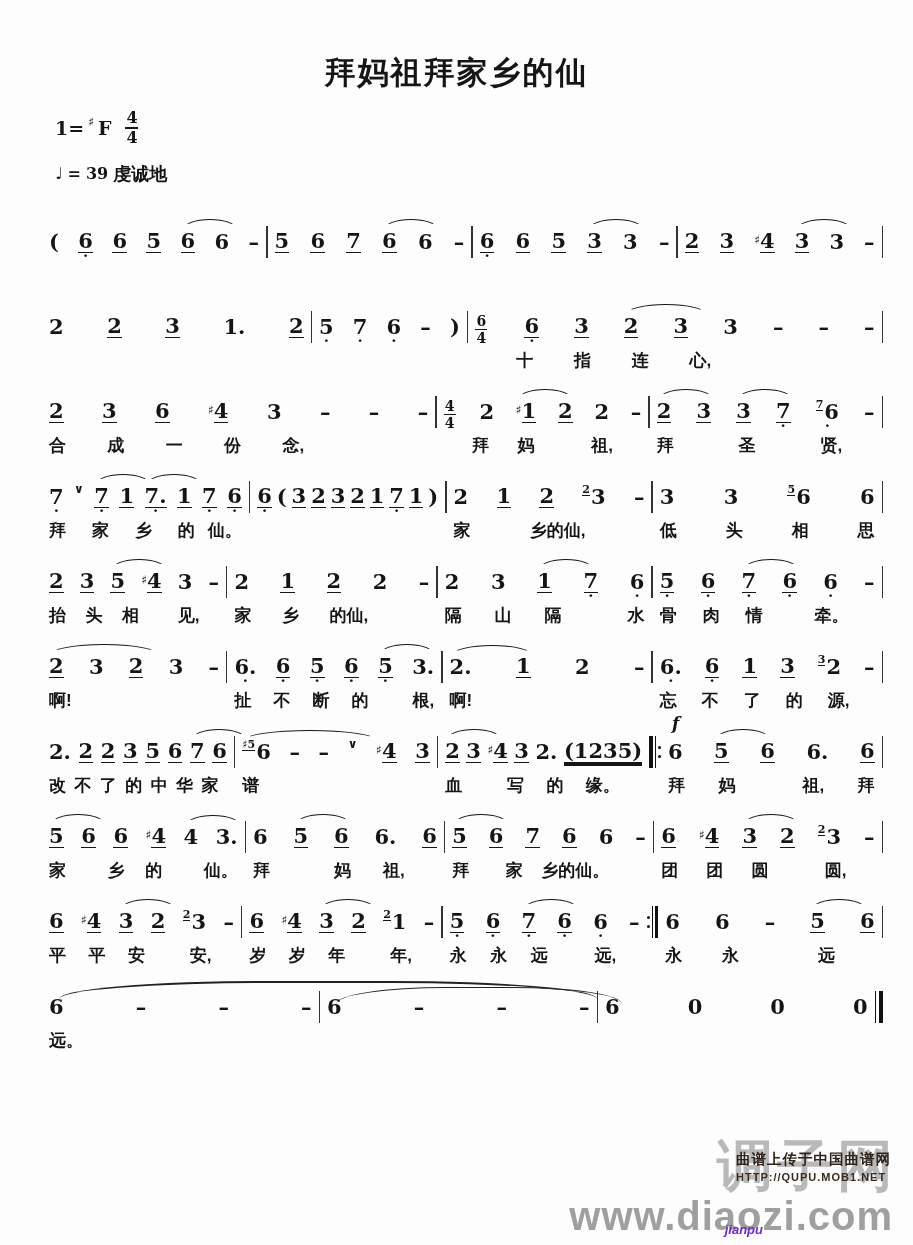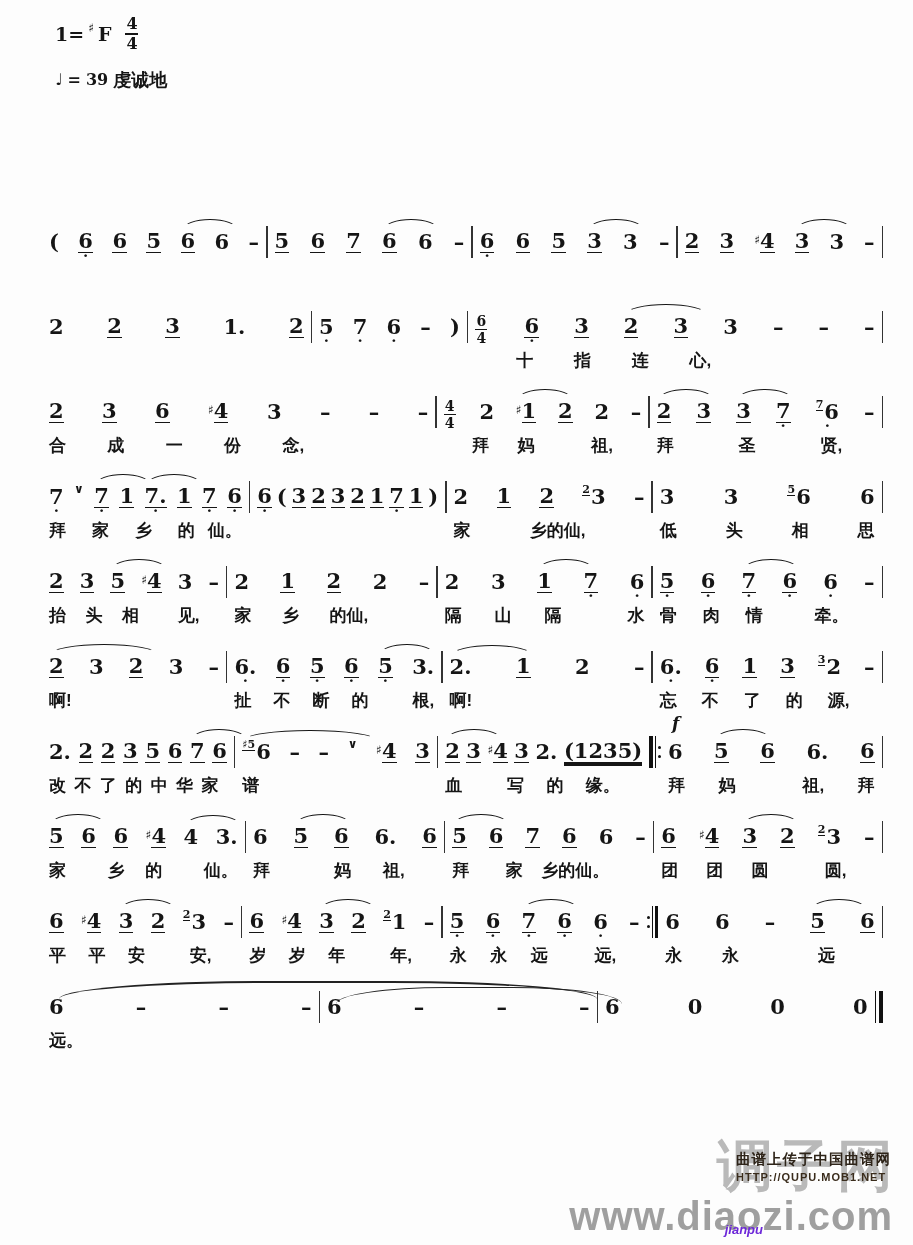--- a/index.html
+++ b/index.html
@@ -67,20 +67,21 @@
   .wm-site{position:absolute;right:20px;bottom:6px;font-size:40px;font-weight:bold;color:#9f9f9f;
            font-family:"Liberation Sans",sans-serif;letter-spacing:1px;}
   .collect{position:absolute;left:437px;bottom:16px;font-size:16.5px;color:#111;white-space:nowrap;}
   .wm-orange{position:absolute;right:150px;bottom:8px;font-size:13px;font-weight:bold;color:#6d28d9;font-style:italic;}
 </style>
 </head>
 <body>
 
 <div class="page">
 
+  <div class="title">拜妈祖拜家乡的仙</div>
 
   <div class="headrow">
     <div class="keyblock">
       <div class="keyline">
         <span>1=</span>
           <span class="sup">♯</span>
           <span>F</span>
         <span class="meter">
           <span>4</span>
           <span class="bar"></span>

